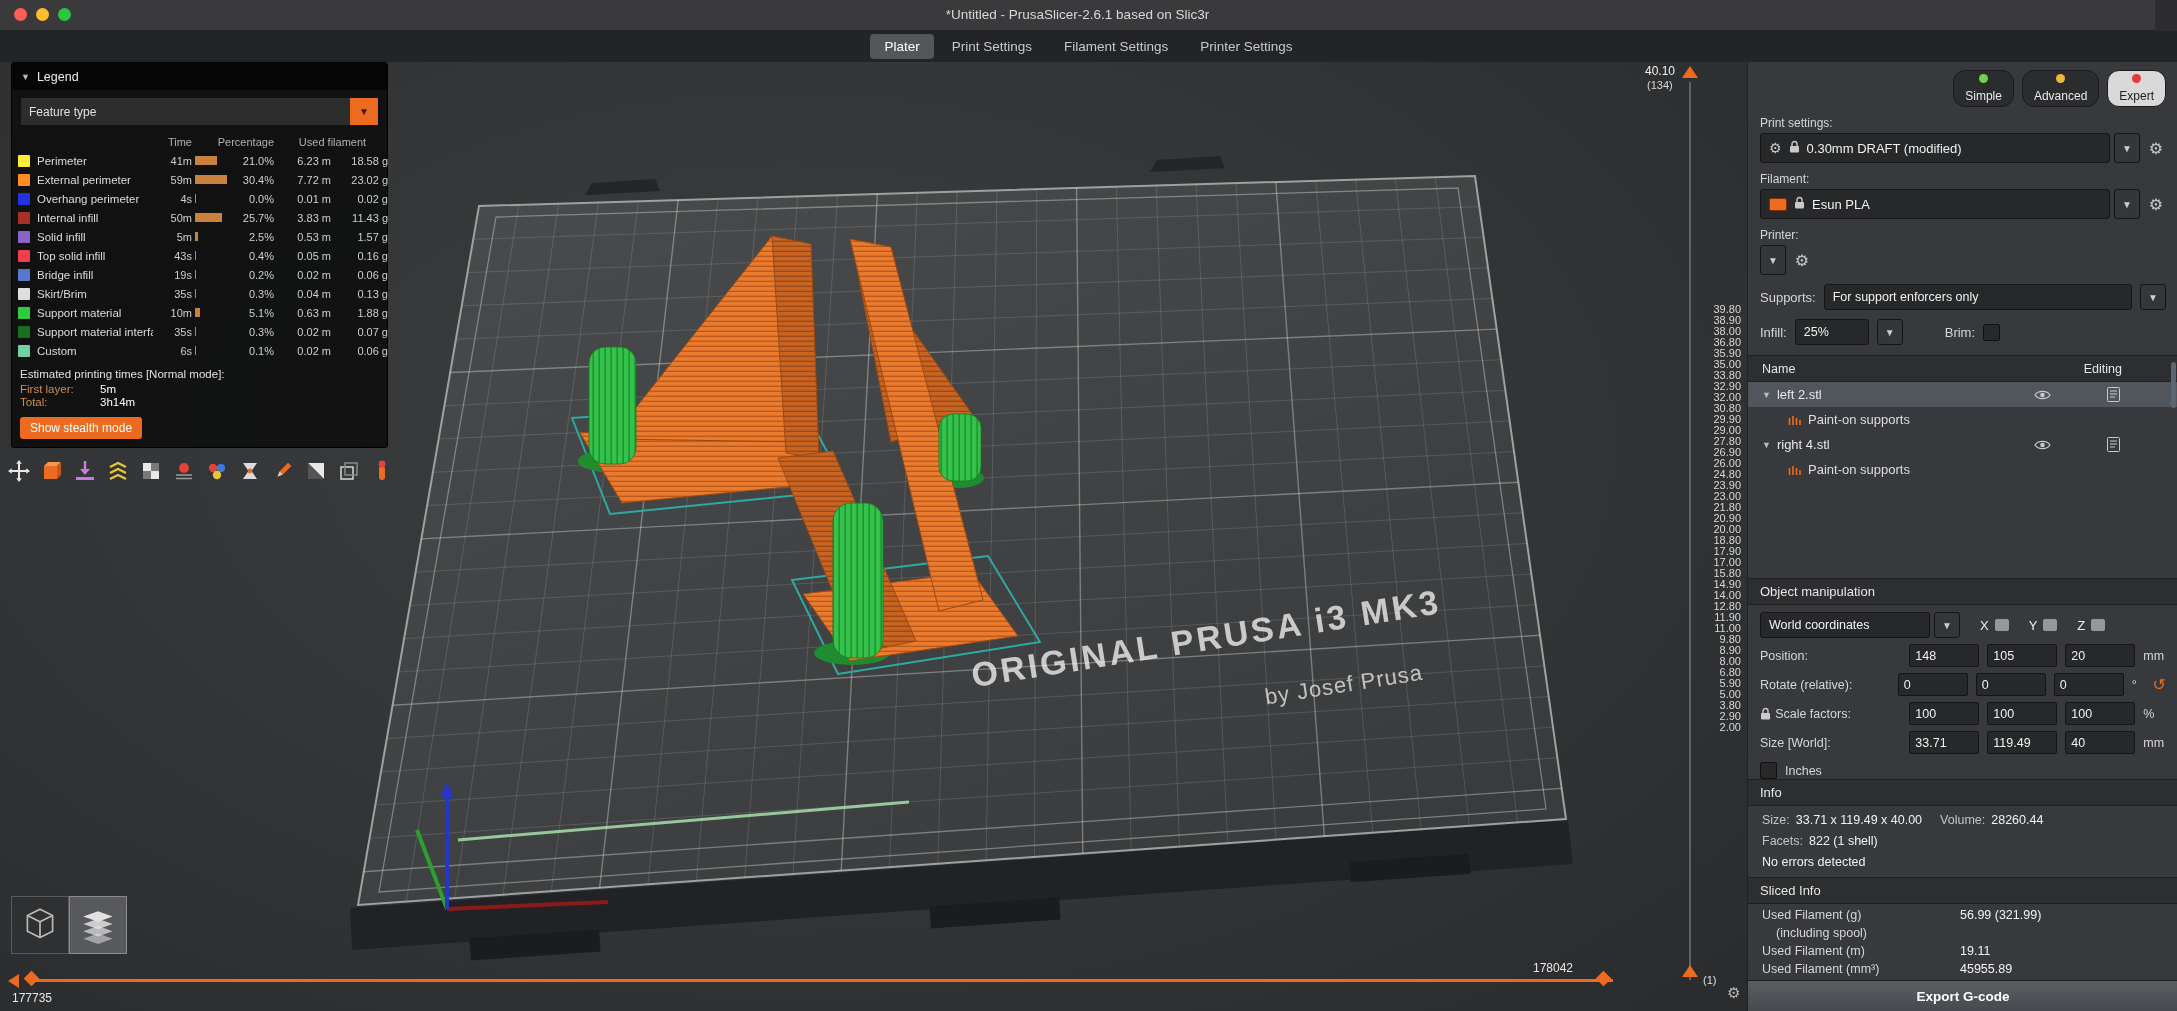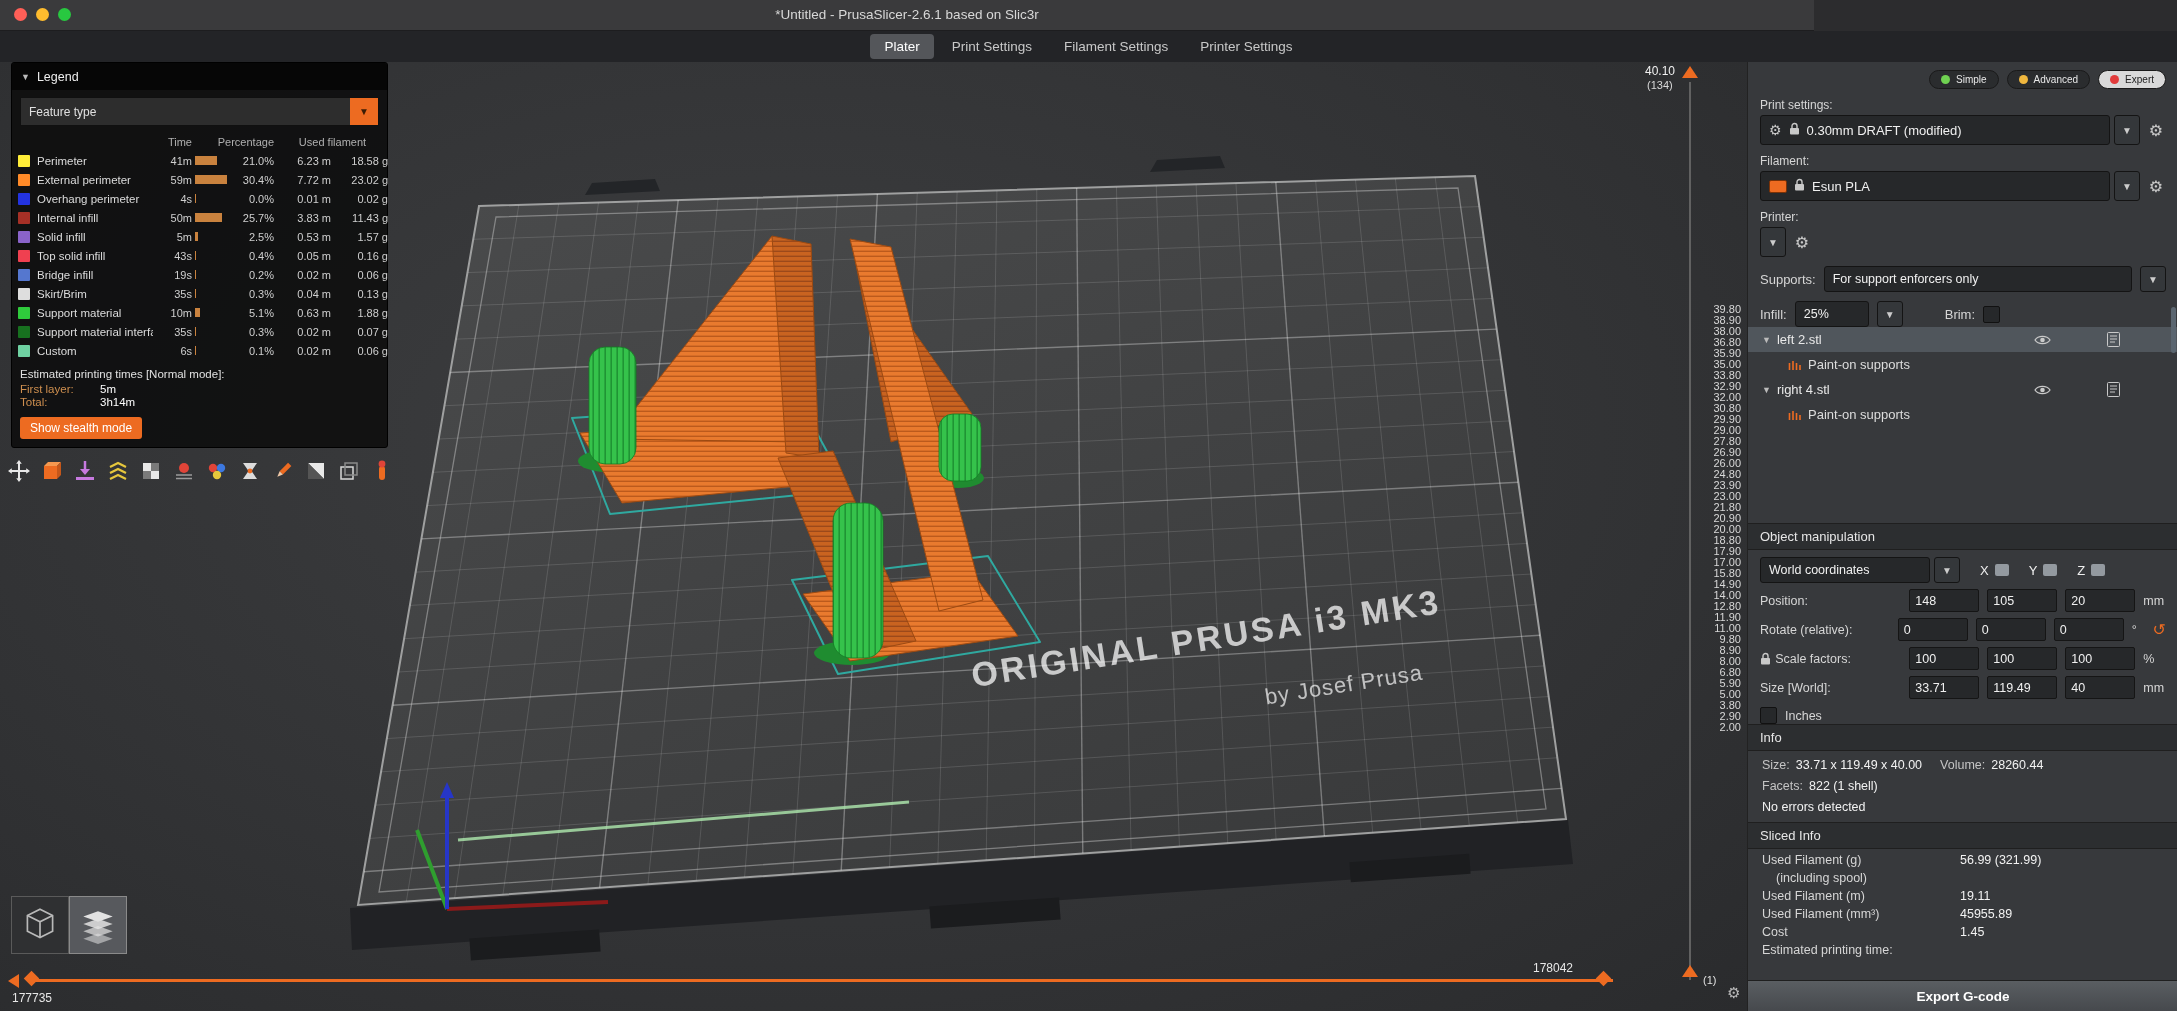--- a/index.html
+++ b/index.html
@@ -1,19 +1,19 @@
 <!DOCTYPE html>
 <html><head>
 <meta charset="utf-8">
 <style>
   html,body{margin:0;padding:0;}
   body{width:2177px;height:1011px;background:#2c2c2e;font-family:"Liberation Sans",sans-serif;
        overflow:hidden;position:relative;color:#ddd;-webkit-font-smoothing:antialiased;}
   
-  #titlebar{position:absolute;left:0;top:0;width:1814px;height:30px;background:#3a3a3c;
+  #titlebar{position:absolute;left:0;top:0;width:2155px;height:30px;background:#3a3a3c;
             border-bottom:1px solid #1d1d1f;}
   .lights{position:absolute;left:14px;top:8px;display:flex;gap:9px;}
   .light{width:13px;height:13px;border-radius:50%;}
   #win-title{position:absolute;left:0;right:0;top:0;height:30px;line-height:30px;text-align:center;
              font-size:13.5px;color:#d8d8d8;}
   
   #tabbar{position:absolute;left:0;top:31px;width:2177px;height:31px;background:#232427;
           display:flex;align-items:center;justify-content:center;gap:4px;}
   .tab{padding:5px 14px;border-radius:4px;font-size:13.5px;color:#c8c8c8;cursor:default;}
   .tab.active{background:#54565a;color:#fff;}
@@ -80,21 +80,21 @@
   #tick-col{position:absolute;left:54px;top:20px;width:44px;height:873px;display:flex;
             flex-direction:column;justify-content:center;}
   .tick{font-size:11px;color:#d8d8d8;text-align:right;line-height:11px;}
   .vs-bot{position:absolute;left:60px;top:912px;font-size:11px;color:#e0e0e0;}
   .vs-gear{position:absolute;left:84px;top:922px;font-size:15px;color:#b8b8b8;}
   
   #rightpanel{position:absolute;left:1747px;top:62px;width:430px;height:949px;background:#37393c;
               border-left:1px solid #222;}
   .modes{display:flex;justify-content:flex-end;gap:8px;margin:8px 12px 0;}
   .mode-pill{display:flex;align-items:center;gap:6px;background:#2a2c2e;border:1px solid #1a1a1a;
-             color:#e8e8e8;font-size:10px;padding:3px 11px;border-radius:12px;}
+             color:#e8e8e8;font-size:12px;padding:3px 11px;border-radius:12px;flex-direction:column;}
   .mode-pill.active{background:#d9d9d9;color:#222;}
   .dot{width:9px;height:9px;border-radius:50%;display:block;}
   .rp-label{margin:9px 12px 3px;font-size:12px;color:#d6d6d6;}
   .preset-row{display:flex;align-items:center;margin:0 10px 2px 12px;gap:4px;}
   .combo{flex:1;height:28px;background:#26282a;border:1px solid #141414;border-radius:3px;
          display:flex;align-items:center;padding:0 8px;gap:7px;min-width:0;}
   .combo.sm{flex:none;width:152px;height:24px;}
   .combo.tiny{flex:none;width:56px;height:24px;}
   .c-text{font-size:13px;color:#f0f0f0;white-space:nowrap;overflow:hidden;}
   .vbtn{width:24px;height:28px;background:#34373a;border:1px solid #141414;border-radius:3px;
@@ -657,20 +657,24 @@
     <span>Infill:</span>
     <div class="combo tiny">
       <span class="c-text" style="font-size:12.5px;">25%</span>
     </div>
     <div class="vbtn sm">▼</div>
     <span class="sp34"></span>
     <span>Brim:</span>
     <span class="cbx"></span>
   </div>
 
+  <div class="ol-head">
+    <span>Name</span>
+    <span class="ole">Editing</span>
+  </div>
   <div id="object-rows">
       <div class="ol-row sel">
         <span class="chev">▼</span>
         <span>left 2.stl</span>
         <span class="flexfill"></span>
         <span class="eye">
           <svg width="17" height="12" viewBox="0 0 17 12">
             <path d="M1 6C4.2 1.2 12.8 1.2 16 6C12.8 10.8 4.2 10.8 1 6Z" fill="none" stroke="#c9c9c9" stroke-width="1.3"></path>
             <circle cx="8.5" cy="6" r="2.3" fill="#c9c9c9"></circle>
           </svg>

